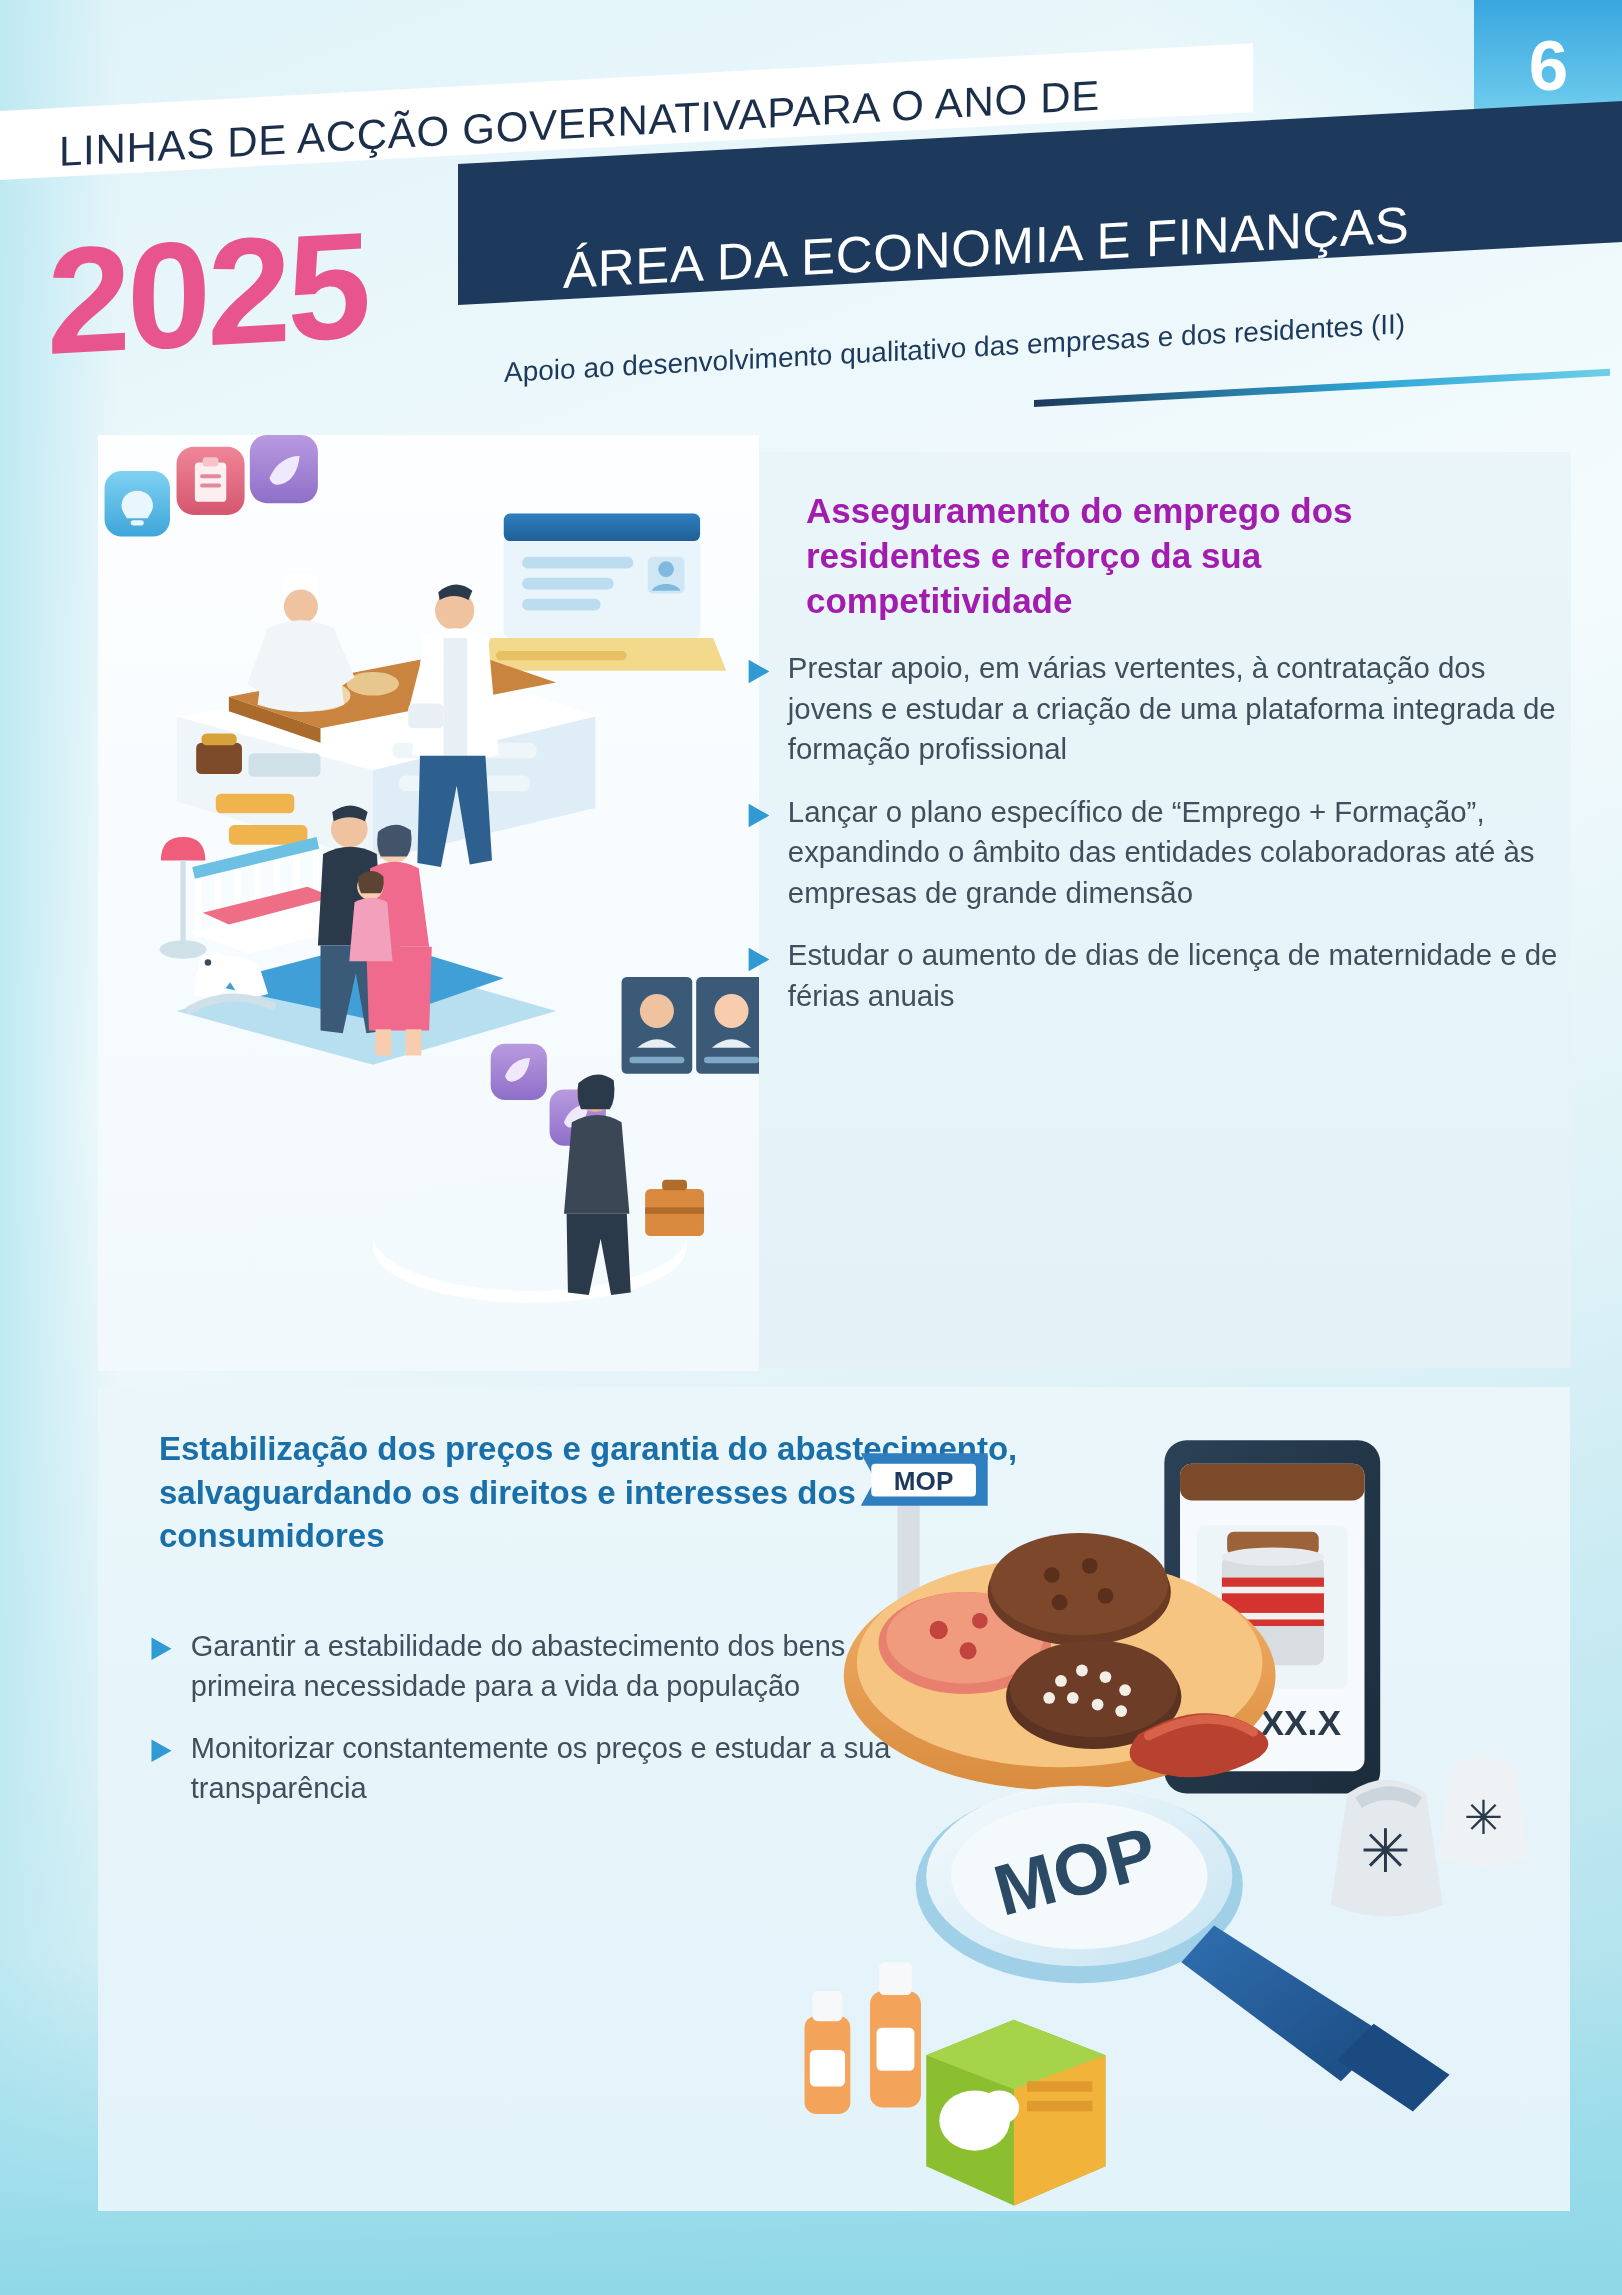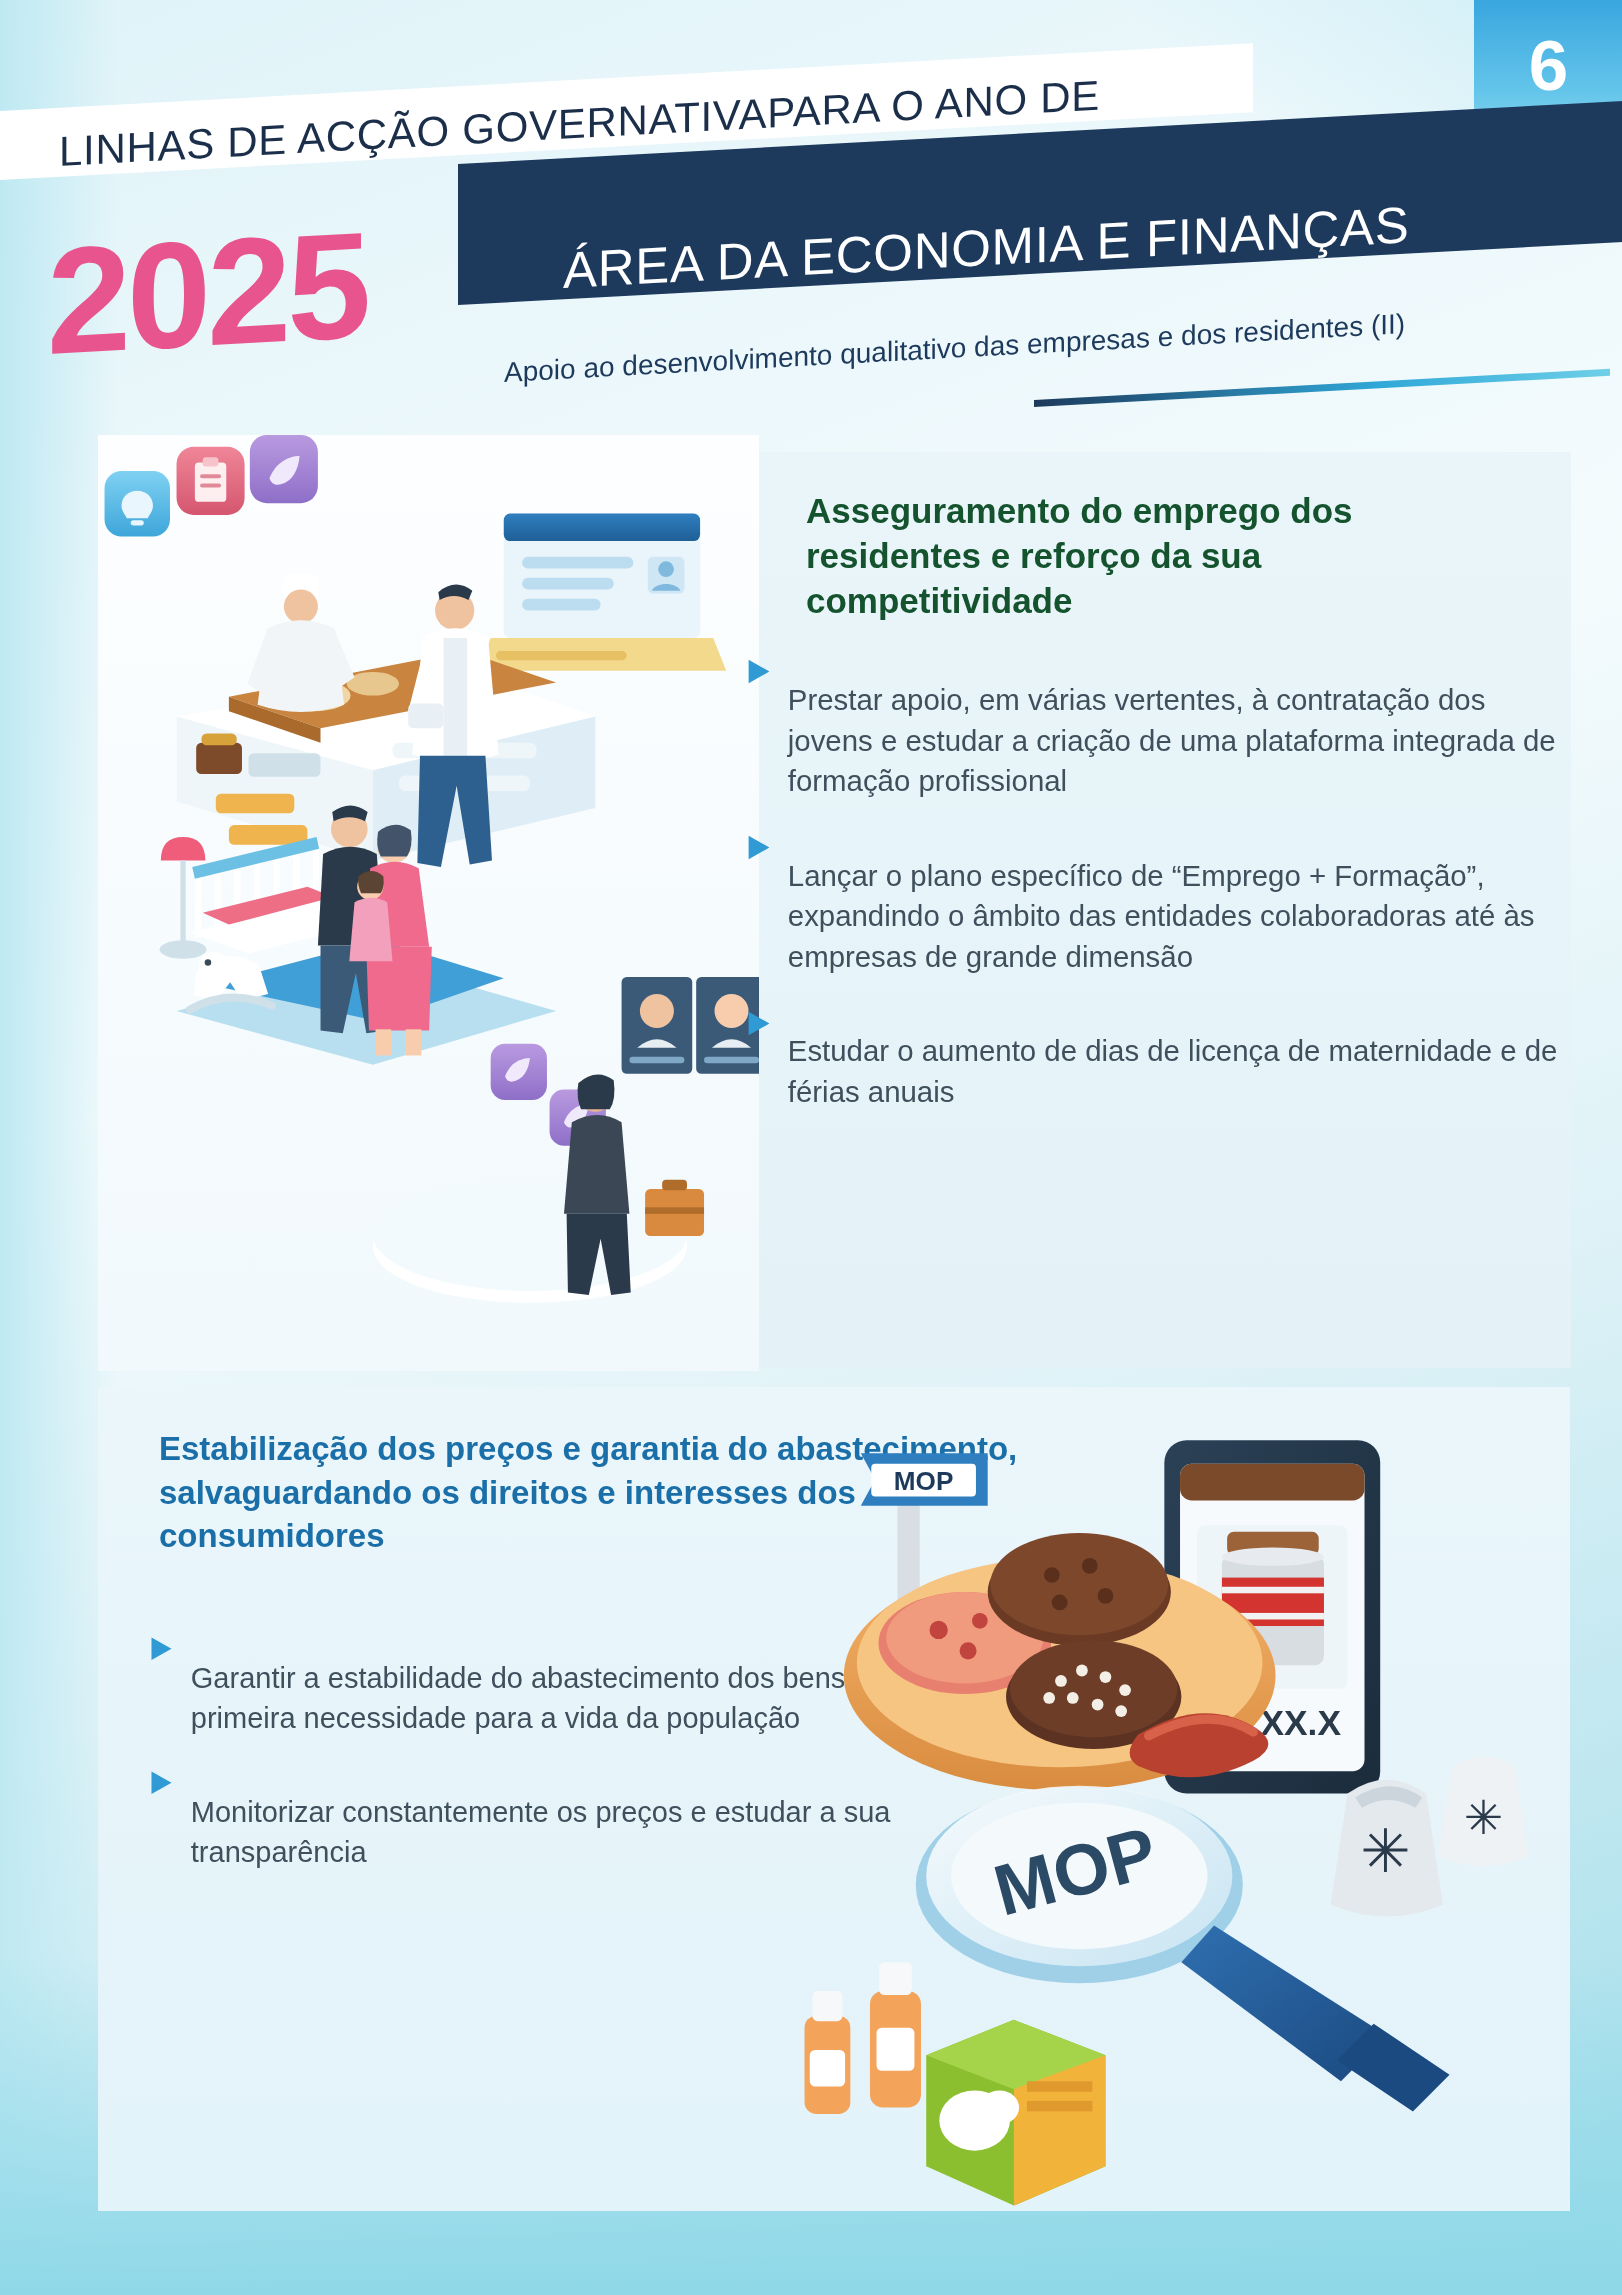--- a/index.html
+++ b/index.html
@@ -79,33 +79,33 @@
     position:absolute; left:419px; top:452px; width:1152px; height:916px;
     background:linear-gradient(180deg,#e9f5f9 0%, #e4f2f8 100%);
   }
   .sec1-img-panel{
     position:absolute; left:98px; top:435px; width:661px; height:936px;
     background:linear-gradient(180deg,#fdfeff 0%, #f1f9fc 100%);
   }
 
   .sec1-heading{
     position:absolute; left:806px; top:489px; width:700px;
-    color:#14532d; font-size:35px; font-weight:bold; line-height:1.28;
+    color:#a21caf; font-size:35px; font-weight:bold; line-height:1.28;
   }
 
   .bullets1{ position:absolute; left:746px; top:648px; width:818px; }
   .bullet{
     display:flex; margin-bottom:22px;
   }
   .bullet .tri{
     flex:0 0 auto; width:30px; margin-right:11.8px; padding-top:9.2px;
   }
   .tri svg{ display:block; }
   .bullet .btxt{
-    color:#3f4f5c; font-size:29.4px; line-height:1.38;margin-top:32px;
+    color:#3f4f5c; font-size:29.4px; line-height:1.38;
   }
 
   
   .sec2-panel{
     position:absolute; left:98px; top:1387px; width:1472px; height:824px;
     background:linear-gradient(180deg,#eaf6fa 0%, #e6f4fa 55%, #e3f3fa 100%);
   }
   .sec2-heading{
     position:absolute; left:159px; top:1427px; width:877px;
     color:#1b6fa8; font-size:33px; font-weight:bold; line-height:1.32;

